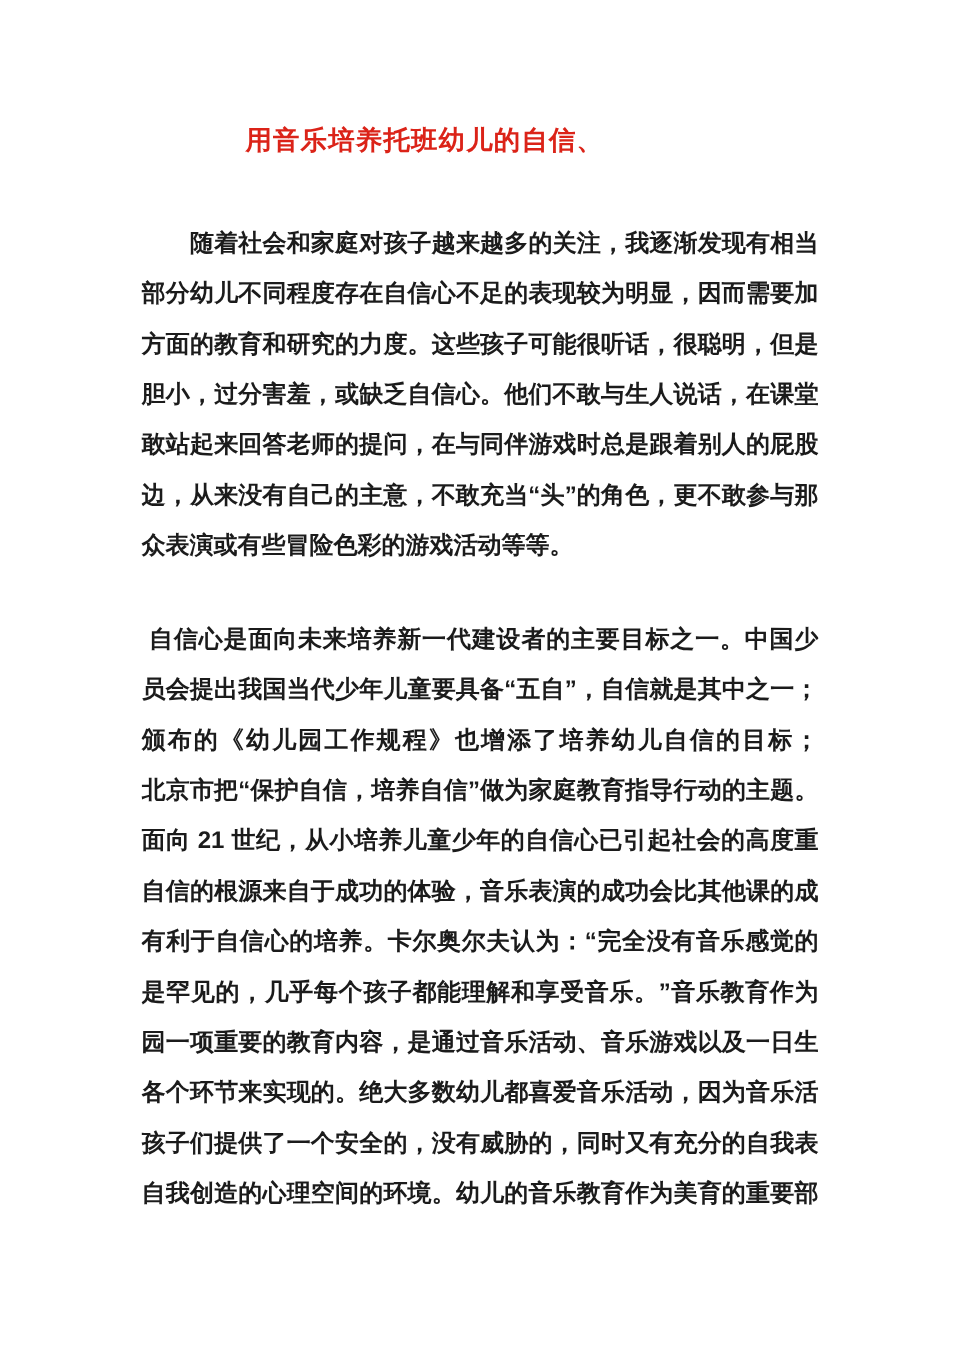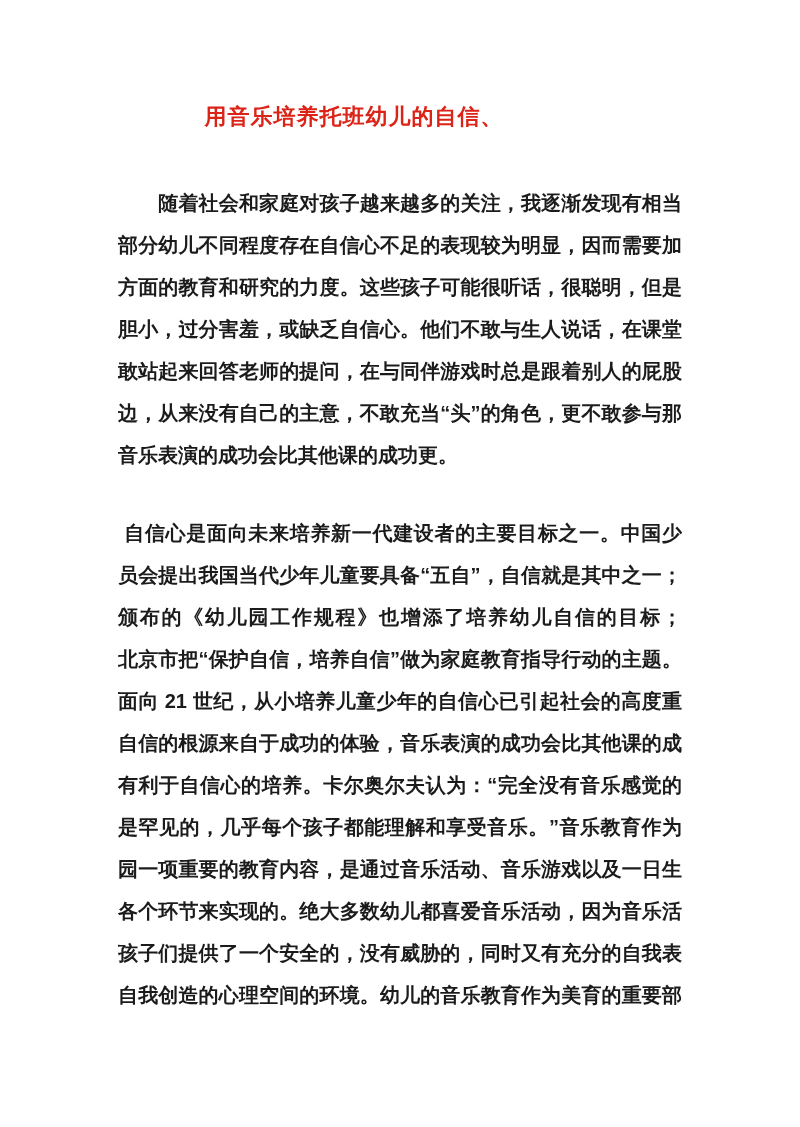--- a/index.html
+++ b/index.html
@@ -59,21 +59,21 @@
 <div class="doc">
   <h1 class="title">用音乐培养托班幼儿的自信、</h1>
 
   <div class="para para-1">
       <div class="text-line">　　随着社会和家庭对孩子越来越多的关注，我逐渐发现有相当一</div>
       <div class="text-line">部分幼儿不同程度存在自信心不足的表现较为明显，因而需要加大这</div>
       <div class="text-line">方面的教育和研究的力度。这些孩子可能很听话，很聪明，但是却很</div>
       <div class="text-line">胆小，过分害羞，或缺乏自信心。他们不敢与生人说话，在课堂上不</div>
       <div class="text-line">敢站起来回答老师的提问，在与同伴游戏时总是跟着别人的屁股后</div>
       <div class="text-line">边，从来没有自己的主意，不敢充当“头”的角色，更不敢参与那些当</div>
-      <div class="text-line flush-left">音乐表演的成功会比其他课的成功更。</div>
+      <div class="text-line flush-left">众表演或有些冒险色彩的游戏活动等等。</div>
     </div>
 
   <div class="para para-2">
       <div class="text-line"> 自信心是面向未来培养新一代建设者的主要目标之一。中国少儿委</div>
       <div class="text-line">员会提出我国当代少年儿童要具备“五自”，自信就是其中之一；正式</div>
       <div class="text-line">颁布的《幼儿园工作规程》也增添了培养幼儿自信的目标；1998 年，</div>
       <div class="text-line">北京市把“保护自信，培养自信”做为家庭教育指导行动的主题。可见，</div>
       <div class="text-line">面向 21 世纪，从小培养儿童少年的自信心已引起社会的高度重视。</div>
       <div class="text-line">自信的根源来自于成功的体验，音乐表演的成功会比其他课的成功更</div>
       <div class="text-line">有利于自信心的培养。卡尔奥尔夫认为：“完全没有音乐感觉的孩子</div>

